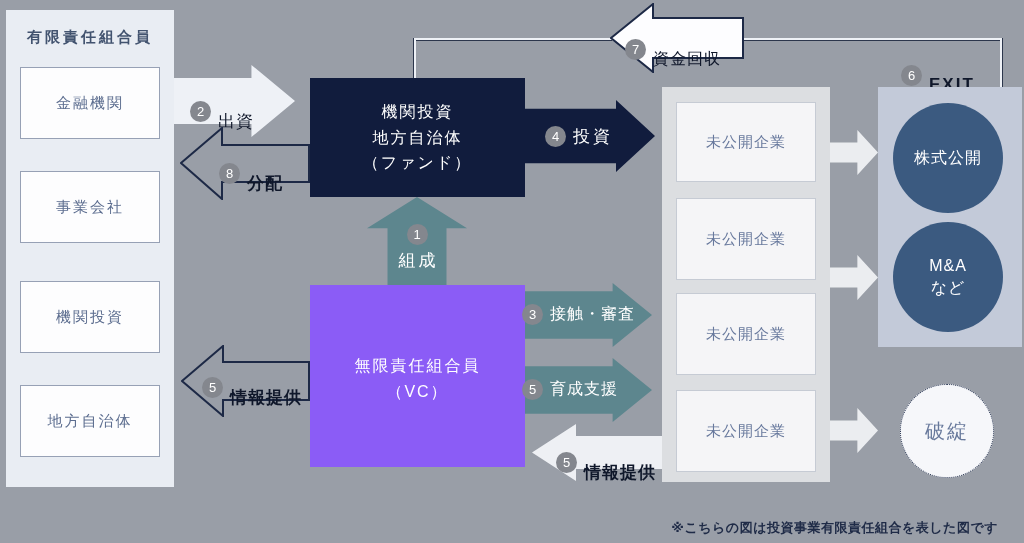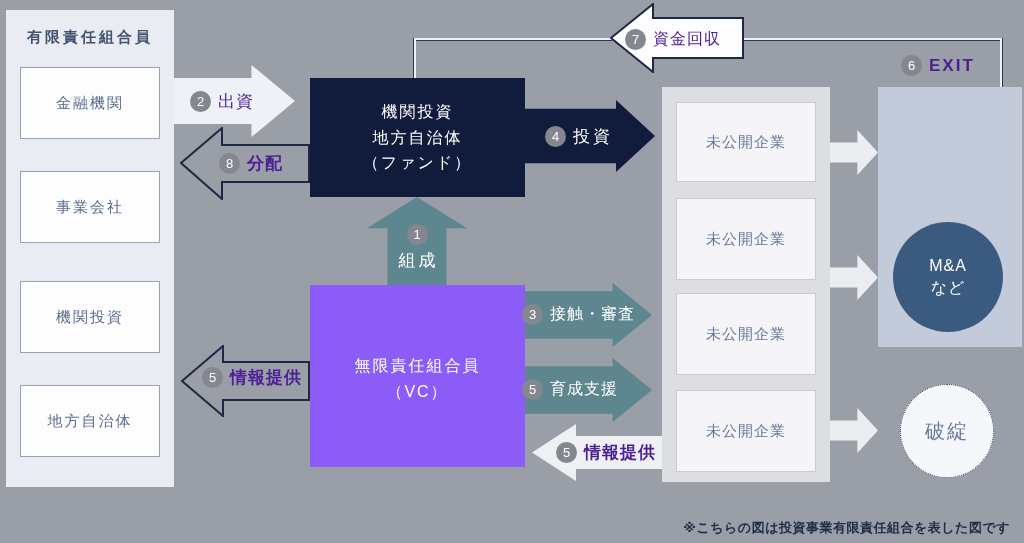--- a/index.html
+++ b/index.html
@@ -34,21 +34,21 @@
   .arr-toshi { clip-path:polygon(0 12%,70% 12%,70% 0,100% 50%,70% 100%,70% 88%,0 88%); background:#111c3d; }
   .arr-teal-right { clip-path:polygon(0 13%,69% 13%,69% 0,100% 50%,69% 100%,69% 87%,0 87%); background:#5d868e; }
   .arr-left-solid { clip-path:polygon(100% 21%,31% 21%,31% 0,0 50%,31% 100%,31% 79%,100% 79%); background:#eef0f4; }
   .arr-conn { clip-path:polygon(0 28%,57% 28%,57% 0,100% 50%,57% 100%,57% 72%,0 72%); background:#ebedf0; width:48px; height:45px; }
 
   
   .flow-label { position:absolute; display:flex; align-items:center; gap:7px; white-space:nowrap; }
   .flow-label.vert { flex-direction:column; gap:4px; }
   .badge { width:21px; height:21px; border-radius:50%; background:#84878e; color:#fff;
            font-size:13px; line-height:21px; text-align:center; font-weight:500; flex:0 0 auto; }
-  .lbl-dark  { color:#4c1d95; font-size:17px; font-weight:700; letter-spacing:1px; }
+  .lbl-dark  { color:#0f172a; font-size:17px; font-weight:700; letter-spacing:1px;margin-top:20px; }
   .lbl-dark.md { font-weight:500; }
   .lbl-white { color:#fff; font-size:16px; letter-spacing:1px; }
   .lbl-white.lg { font-size:17px; letter-spacing:3px; }
 
   
   .cline { position:absolute; background:#eef1f6; }
 
   
   .pf-panel { left:662px; top:87px; width:168px; height:395px; background:#dcdee1; }
   .pf-box { left:676px; width:140px; height:82px; background:#f5f5f7; border:1px solid #c6cbd4;
@@ -58,21 +58,21 @@
   
   .exit-panel { left:878px; top:87px; width:144px; height:260px; background:#c3cad9; }
   .circle-navy { width:110px; height:110px; border-radius:50%; background:#3b5a80;
                  display:flex; flex-direction:column; align-items:center; justify-content:center;
                  color:#fff; font-size:16px; letter-spacing:1px; line-height:1.4; }
   .circle-fail { left:900px; top:384px; width:94px; height:94px; border-radius:50%;
                  background:#f6f7fa; border:1px dotted #2b3855;
                  display:flex; align-items:center; justify-content:center;
                  color:#67789b; font-size:20px; letter-spacing:2px; }
 
-  .note { position:absolute; right:14px; top:519px; color:#1f2b47;
+  .note { position:absolute; right:26px; top:519px; color:#1f2b47;
           font-size:13px; font-weight:700; letter-spacing:0.5px; }
 </style>
 </head>
 <body>
 
 <div class="stage">
 
   <div class="abs lp-panel"></div>
   <div class="abs lp-title">有限責任組合員</div>
   <div class="abs member-box" style="top:67px;">
@@ -185,20 +185,23 @@
   <div class="arr arr-conn" style="left:830px;top:130px;"></div>
   <div class="arr arr-conn" style="left:830px;top:255px;"></div>
   <div class="arr arr-conn" style="left:830px;top:408px;"></div>
 
   <div class="flow-label" style="left:901px;top:55px;">
     <span class="badge">6</span>
     <span class="lbl-dark" style="letter-spacing:2px;">EXIT</span>
   </div>
 
   <div class="abs exit-panel"></div>
+  <div class="abs circle-navy" style="left:893px;top:103px;">
+    <span>株式公開</span>
+  </div>
   <div class="abs circle-navy" style="left:893px;top:222px;">
     <span>M&amp;A</span>
     <span>など</span>
   </div>
 
   <div class="abs circle-fail">
     <span>破綻</span>
   </div>
 
   <div class="note">※こちらの図は投資事業有限責任組合を表した図です</div>

